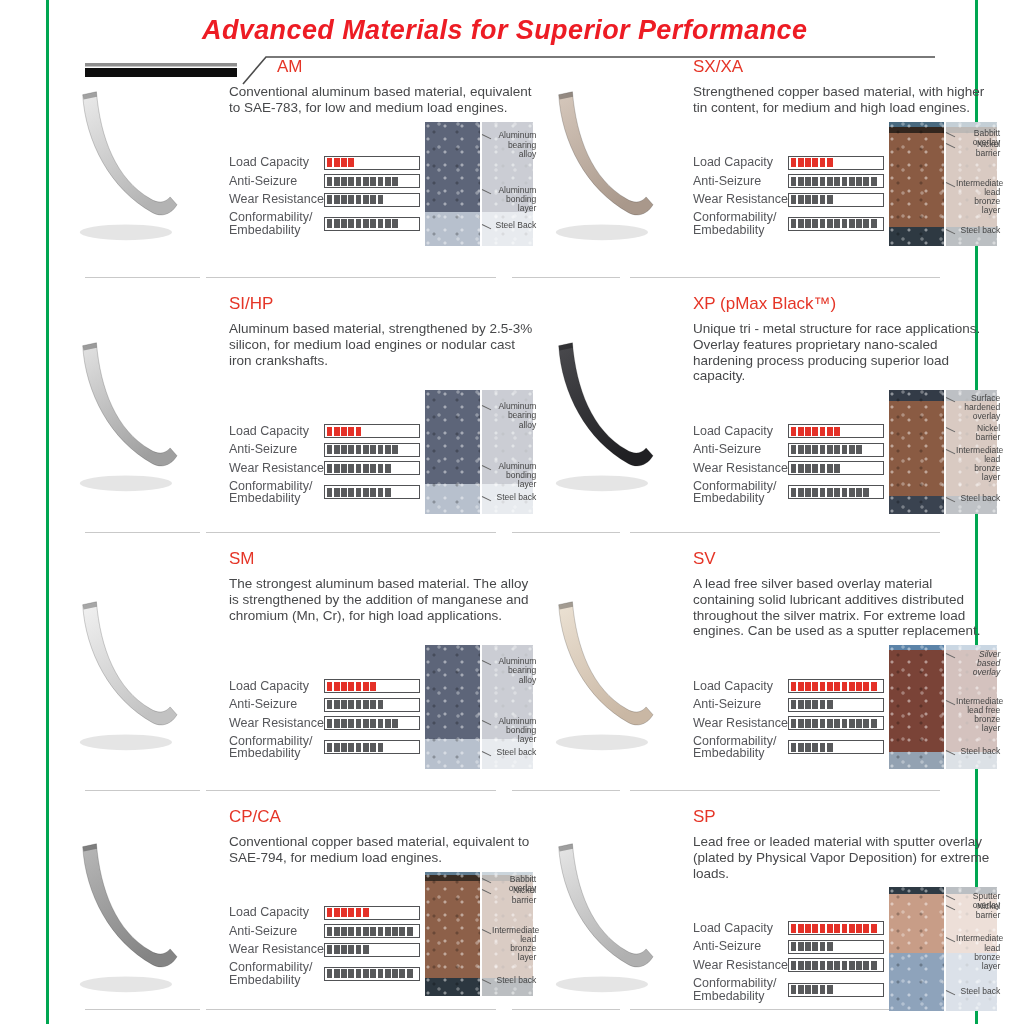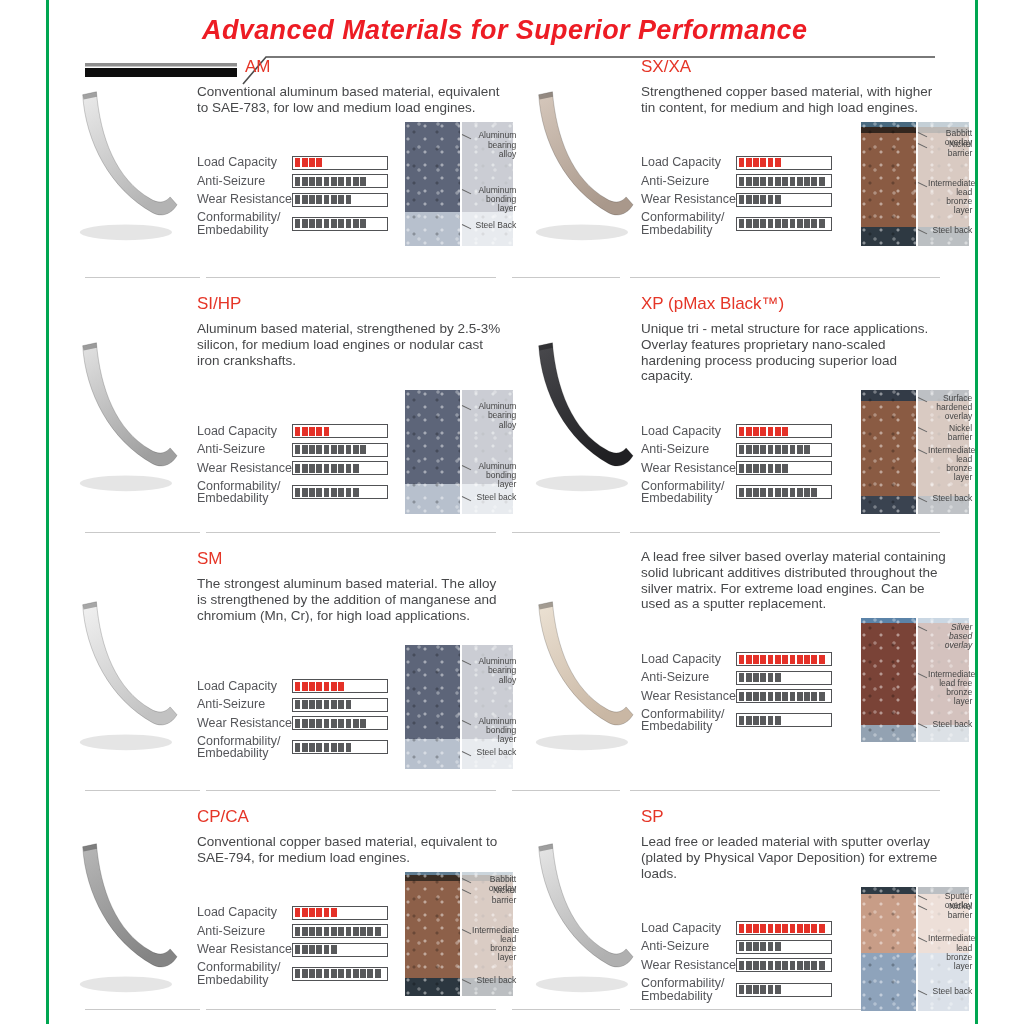--- a/index.html
+++ b/index.html
@@ -9,21 +9,21 @@
   html,body{margin:0;padding:0;background:#fff;}
   .page{position:relative;width:1024px;height:1024px;margin:0 auto;background:#fff;
         font-family:"Liberation Sans",sans-serif;overflow:hidden;}
   .gb{position:absolute;top:0;bottom:0;width:2.5px;background:var(--green);}
   .gb.left{left:46px}.gb.right{left:975px}
   .page-title{position:absolute;top:15px;left:202px;font-style:italic;font-weight:bold;
         font-size:27px;letter-spacing:.4px;color:var(--title-red);white-space:nowrap;}
   .header-deco{position:absolute;top:0;left:0;}
   .rows{position:absolute;top:55px;left:57px;width:912px;}
   .row{display:flex;box-sizing:border-box;}
-  .row .cell{flex:0 0 456px;display:flex;box-sizing:border-box;}
+  .row .cell{flex:0 0 456px;display:flex;box-sizing:border-box;gap:32px;}
   .r1{height:222px;padding-top:2px;}
   .r2{height:254px;padding-top:16px;}
   .r3{height:257px;padding-top:16px;}
   .r4{height:218px;padding-top:16px;}
   .sep{display:flex;height:1px;margin-left:28px;}
   .sep i{display:block;height:1px;background:#c9c9c9;}
   .sep i:nth-child(1){width:115px;margin-right:6px;}
   .sep i:nth-child(2){width:290px;margin-right:16px;}
   .sep i:nth-child(3){width:108px;margin-right:10px;}
   .sep i:nth-child(4){width:310px;}
@@ -547,20 +547,21 @@
                 <linearGradient id="bg5" x1="0" y1="0" x2="0.55" y2="1">
                   <stop offset="0" stop-color="#ece2d4"></stop>
                   <stop offset="1" stop-color="#c9b7a4"></stop>
                 </linearGradient>
               </defs>
               <ellipse cx="70" cy="158" rx="47" ry="8" fill="rgba(0,0,0,0.10)"></ellipse>
               <path d="M26,18 C29,66 54,114 97,138 C106,143 116,140 122,130 L115,122 C110,128 103,129 95,124 C60,104 44,62 40,15 Z" fill="url(#bg5)" stroke="rgba(0,0,0,0.18)" stroke-width="1"></path>
               <path d="M26,18 L40,15 L40.5,20 L27,23 Z" fill="rgba(0,0,0,0.3)"></path>
             </svg></div>
   <div class="sec-content">
+    <h2 class="sec-code">SV</h2>
     <p class="sec-desc">A lead free silver based overlay material containing solid lubricant additives distributed throughout the silver matrix. For extreme load engines. Can be used as a sputter replacement.</p>
     <div class="sec-bottom">
       <div class="ratings">
                 <div class="rating-row">
                   <span class="rating-label">Load Capacity</span>
                   <span class="rating-bar">
                     <i class="seg red"></i>
                     <i class="seg red"></i>
                     <i class="seg red"></i>
                     <i class="seg red"></i>

